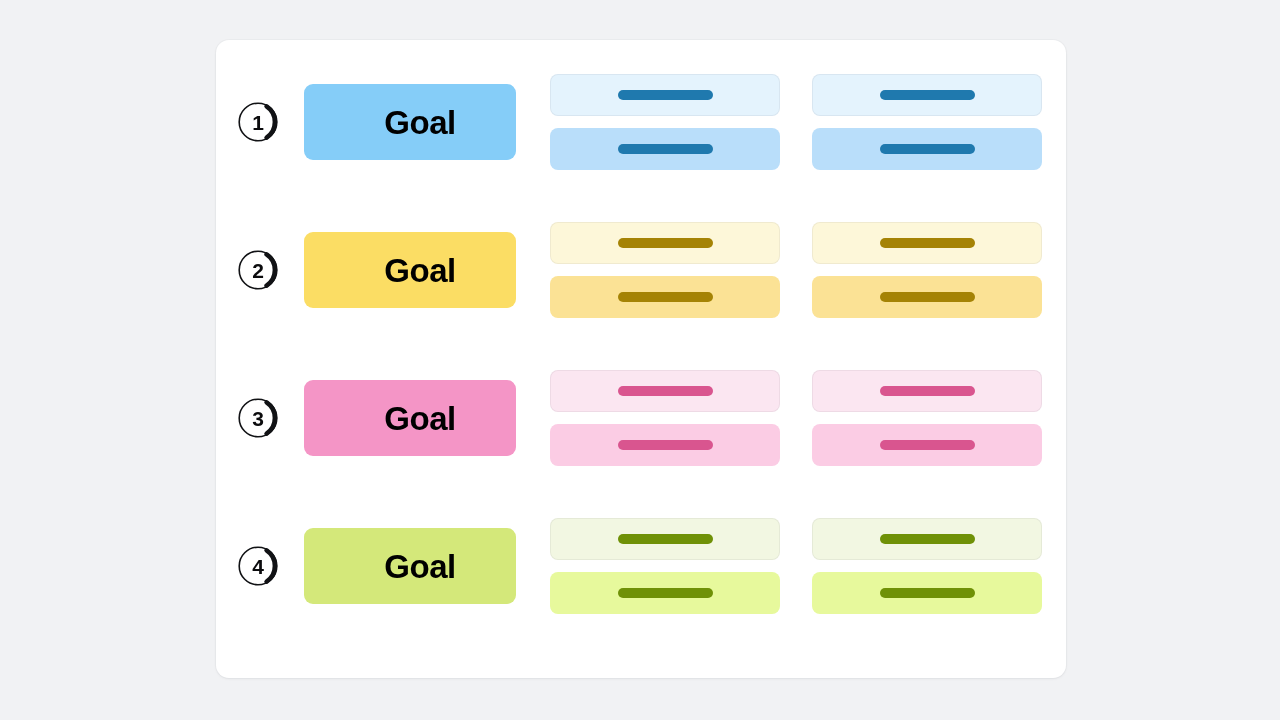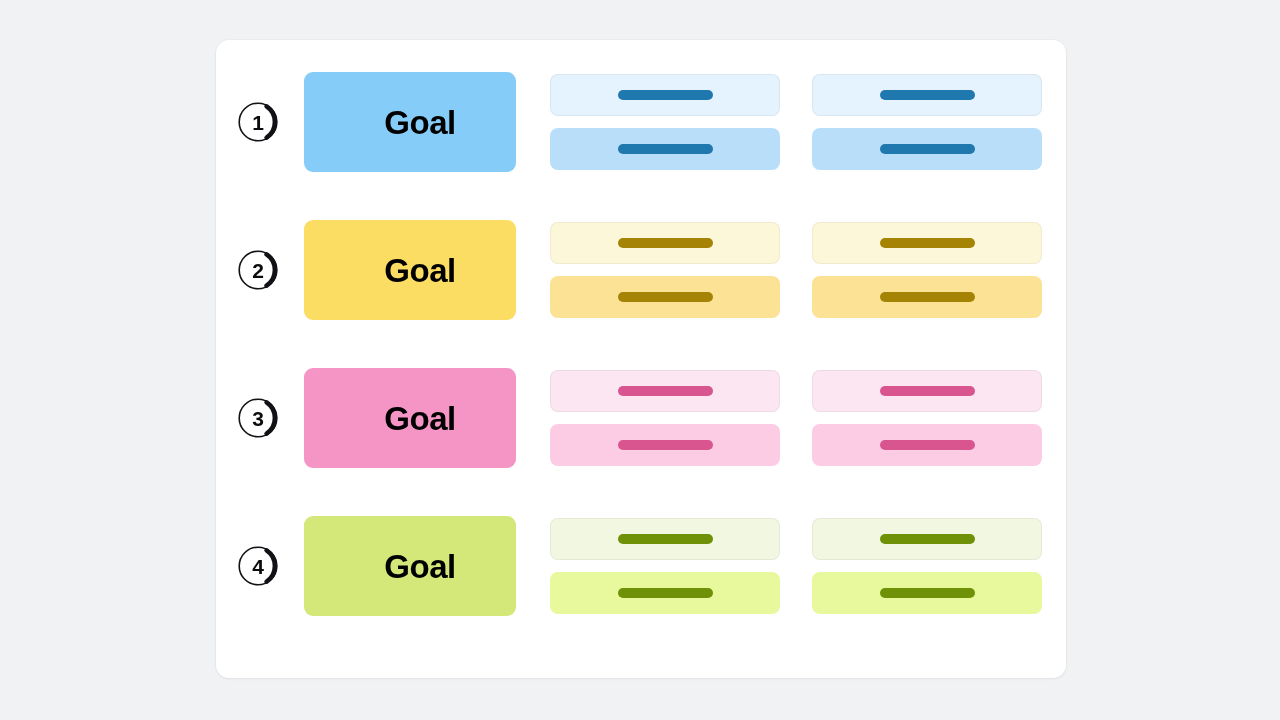--- a/index.html
+++ b/index.html
@@ -81,21 +81,21 @@
     font-weight: bold;
     color: #0b0b0d;
     line-height: 1;
     letter-spacing: -0.3px;
   }
 
   
   .goal-block {
     flex: 0 0 212px;
     width: 212px;
-    height: 100px;
+    height: 76px;
     margin-left: 24px;
     border-radius: 9px;
     display: flex;
     align-items: center;
     justify-content: center;
     box-sizing: border-box;
     padding-left: 20px;
   }
   .goal-label {
     font-size: 33px;

